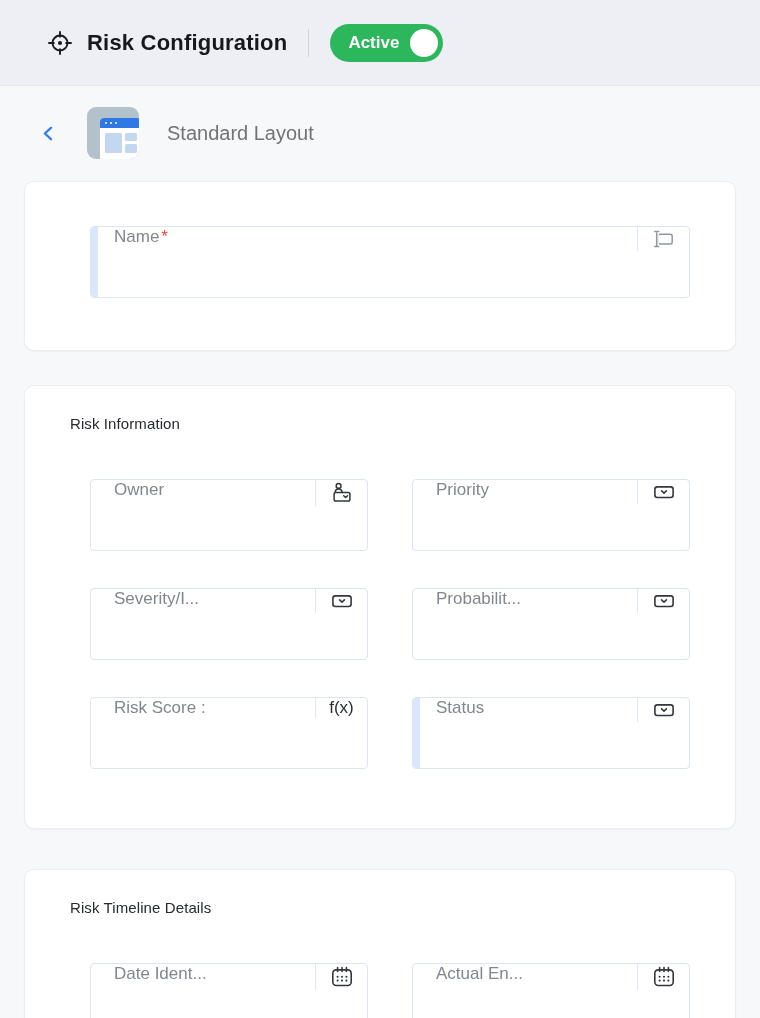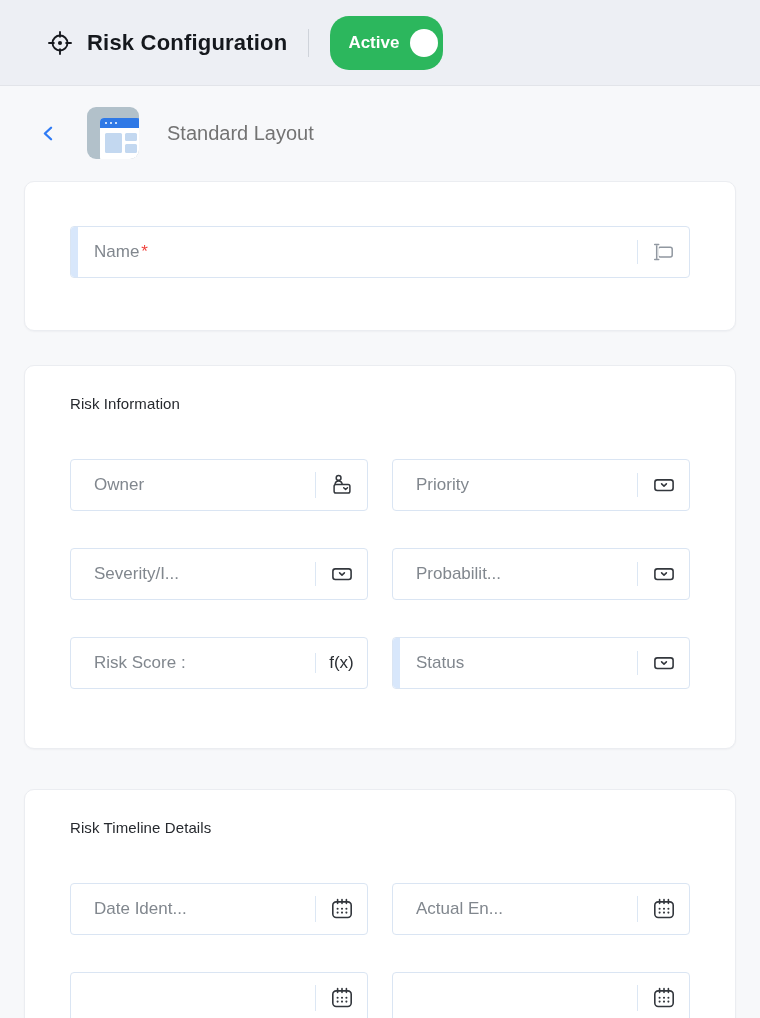--- a/index.html
+++ b/index.html
@@ -28,21 +28,21 @@
   }
   .title-divider {
     width: 1px; height: 28px;
     background: #cfd3da;
     margin: 0 21px;
   }
   .toggle-pill {
     display: flex; align-items: center;
     border: none; cursor: pointer;
     background: #2cb75d;
-    height: 54px;
+    height: 38px;
     border-radius: 19px;
     padding: 0 5px 0 18px;
     gap: 11px;
   }
   .toggle-label {
     color: #ffffff;
     font-size: 17px;
     font-weight: 600;
     font-family: "Liberation Sans", sans-serif;
   }
@@ -115,29 +115,30 @@
     margin-bottom: 47px;
     letter-spacing: .1px;
   }
   .fields {
     display: grid;
     grid-template-columns: 1fr 1fr;
     column-gap: 24px;
     row-gap: 37px;
   }
   .field {
-    height: 52px;
+    height: 72px;
     background: #ffffff;
     border: 1px solid #dae5f3;
     border-radius: 4px;
     display: flex;
-    align-items: center;
+    align-items: flex-start;
     position: relative;
     overflow: hidden;
     cursor: pointer;
+    margin-left: 20px;
   }
   .field.full { grid-column: 1 / 3; }
   .field.highlighted::before {
     content: "";
     position: absolute;
     left: 0; top: 0; bottom: 0;
     width: 7px;
     background: #d8e7fb;
     border-radius: 3px 0 0 3px;
   }

